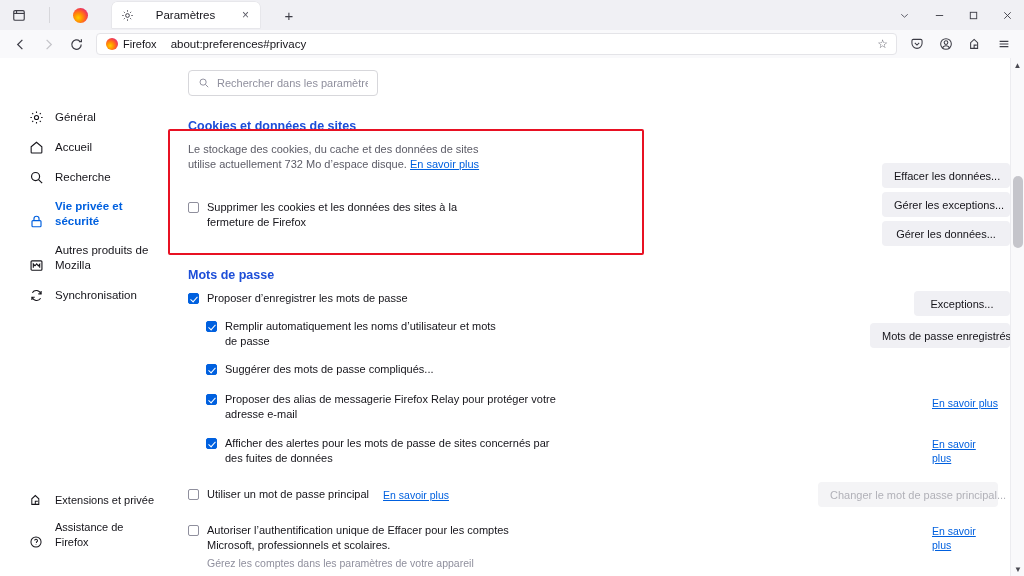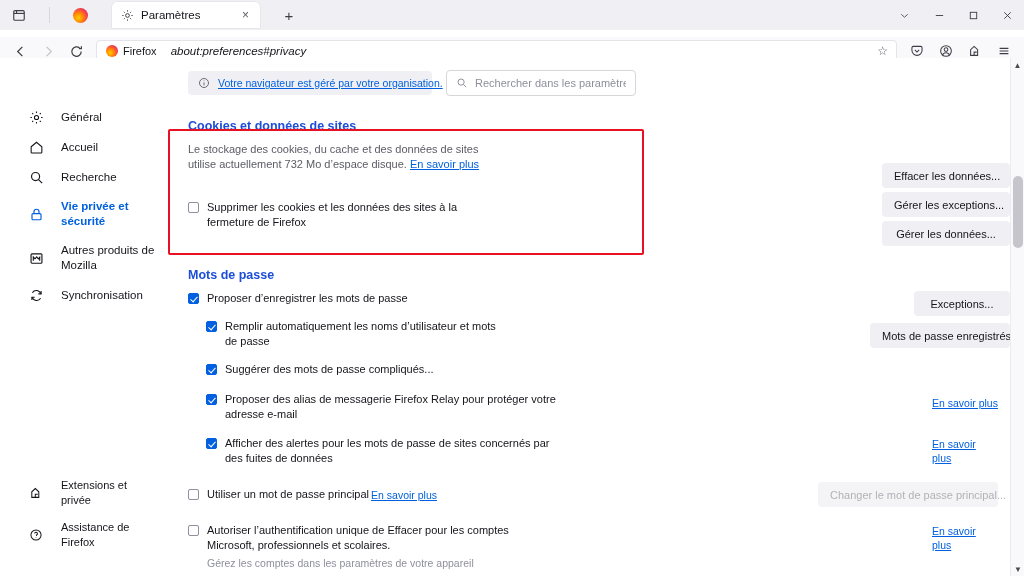--- a/index.html
+++ b/index.html
@@ -13,21 +13,21 @@
 
   
   .chrome-tabbar {
     position: absolute; top: 0; left: 0; width: 1024px; height: 30px;
     background: #f0f0f4; display: flex; align-items: flex-end;
   }
   .tb-icon-btn {
     width: 30px; height: 28px; display: flex; align-items: center; justify-content: center;
     color: #3d3d46;
   }
-  .tabbar-left { display: flex; align-items: center; height: 30px; padding-left: 4px; gap: 12px; }
+  .tabbar-left { display: flex; align-items: center; height: 30px; padding-left: 4px; gap: 12px; text-align: center; }
   .tabbar-sep { width: 1px; height: 16px; background: #d7d7db; margin: 0 3px; }
   .fx-logo {
     width: 15px; height: 15px; border-radius: 50%;
     background: radial-gradient(circle at 35% 65%, #ffcc00 0%, #ff9500 28%, #ff5c2b 52%, #e52b69 78%, #a9279c 100%);
   }
   .tab {
     height: 26px; width: 148px; background: #ffffff; border-radius: 5px 5px 0 0;
     display: flex; align-items: center; padding: 0 6px 0 9px; gap: 7px;
     margin-left: 5px; box-shadow: 0 0 0 .5px rgba(0,0,0,.07);
   }
@@ -43,54 +43,54 @@
 
   .winctl { position: absolute; right: 0; top: 0; height: 30px; display: flex; align-items: center; }
   .winctl-btn {
     width: 34px; height: 30px; display: flex; align-items: center; justify-content: center;
     color: #3d3d46;
   }
   .chev-btn { width: 36px; height: 30px; display: flex; align-items: center; justify-content: center; color: #5b5b66; }
 
   .chrome-navbar {
     position: absolute; top: 30px; left: 0; width: 1024px; height: 28px;
-    background: #f9f9fb; display: flex; align-items: center; padding: 0 6px; margin-top: 7px;
+    background: #f9f9fb; display: flex; align-items: center; padding: 0 6px;
   }
   .nav-btn {
     width: 28px; height: 24px; display: flex; align-items: center; justify-content: center;
     color: #3d3d46;
   }
   .nav-btn.disabled { color: #c3c3c8; }
   .urlbar {
     flex: 1; height: 22px; margin: 0 6px; background: #ffffff; border-radius: 4px;
     border: 1px solid #e4e4e8; display: flex; align-items: center; padding: 0 6px 0 0;
     position: relative;
   }
   .url-chip {
     display: flex; align-items: center; gap: 5px; height: 18px; padding: 0 7px 0 6px;
     background: #ffffff; border-radius: 3px; margin-left: 3px;
   }
   .url-chip-logo { width: 12px; height: 12px; border-radius: 50%;
     background: radial-gradient(circle at 35% 65%, #ffcc00 0%, #ff9500 28%, #ff5c2b 52%, #e52b69 78%, #a9279c 100%); }
   .url-chip-text { font-size: 11px; color: #15141a; }
-  .url-text { font-size: 11.5px; color: #15141a; margin-left: 7px; flex: 1; font-style: italic; }
+  .url-text { font-size: 11.5px; color: #15141a; margin-left: 7px; flex: 1; }
   .url-star { color: #5b5b66; font-size: 12px; margin-right: 2px; }
   .navbar-right { display: flex; align-items: center; gap: 1px; }
   .navbar-icon { width: 28px; height: 24px; display: flex; align-items: center; justify-content: center; color: #3d3d46; }
 
   
   .page {
     position: absolute; top: 58px; left: 0; width: 1024px; height: 518px;
     background: #ffffff;
   }
 
   
   .sidebar { position: absolute; left: 0; top: 0; width: 170px; height: 518px; padding-top: 44px; }
   .side-item {
-    display: flex; align-items: center; gap: 17px; padding: 7px 10px 7px 28px;
+    display: flex; align-items: flex-end; gap: 11px; padding: 7px 10px 7px 28px;
     font-size: 11.5px; color: #15141a; line-height: 15px;
   }
   .side-item.active { color: #0060df; font-weight: 600; }
   .side-item .si-ico { width: 16px; height: 16px; flex: 0 0 16px; display: flex; align-items: center; justify-content: center; }
   .side-bottom { position: absolute; bottom: 20px; left: 0; width: 170px; }
   .side-bottom .side-item { font-size: 11px; padding-top: 6px; padding-bottom: 6px; }
 
   
   .main { position: absolute; left: 170px; top: 0; width: 840px; height: 518px; padding-left: 10px; }
 
@@ -353,30 +353,20 @@
           </svg>
         </span>
         <span>Assistance de Firefox</span>
       </div>
     </div>
   </nav>
 
   <div class="main">
 
     <div class="toprow">
-      <div class="mgr-banner">
-        <span style="display:flex;color:#5b5b66;">
-          <svg width="12" height="12" viewBox="0 0 16 16" fill="none" stroke="currentColor" stroke-width="1.2">
-            <circle cx="8" cy="8" r="6"></circle>
-              <path d="M8 7.2v4"></path>
-              <circle cx="8" cy="5" r=".6" fill="currentColor" stroke="none"></circle>
-          </svg>
-        </span>
-        <span class="mgr-banner-text">Votre navigateur est géré par votre organisation.</span>
-      </div>
       <div class="search-box">
         <span style="display:flex;color:#8f8f9d;">
           <svg width="12" height="12" viewBox="0 0 16 16" fill="none" stroke="currentColor" stroke-width="1.3">
             <circle cx="6.8" cy="6.8" r="4.1"></circle>
               <path d="M9.9 9.9L13.6 13.6"></path>
           </svg>
         </span>
         <input type="text" value="" placeholder="Rechercher dans les paramètres" style="">
       </div>
     </div>
@@ -444,21 +434,21 @@
             <span class="cb checked"></span>
             <span class="opt-label" style="max-width:336px;">Afficher des alertes pour les mots de passe de sites concernés par des fuites de données</span>
           </div>
         </div>
         <div style="width:78px;text-align:left;padding-top:1px;">
           <span class="right-link" style="display:inline-block;max-width:46px;">En savoir plus</span>
         </div>
       </div>
 
       <div class="row" style="margin-top:16px;align-items:center;">
-        <div style="flex:1;display:flex;align-items:center;gap:2px;">
+        <div style="flex:1;display:flex;align-items:center;gap:14px;">
           <div class="opt">
             <span class="cb"></span>
             <span class="opt-label">Utiliser un mot de passe principal</span>
           </div>
           <span class="right-link">En savoir plus</span>
         </div>
         <div style="width:192px;display:flex;justify-content:flex-start;">
           <button class="btn disabled" style="width:180px;">Changer le mot de passe principal...</button>
         </div>
       </div>

